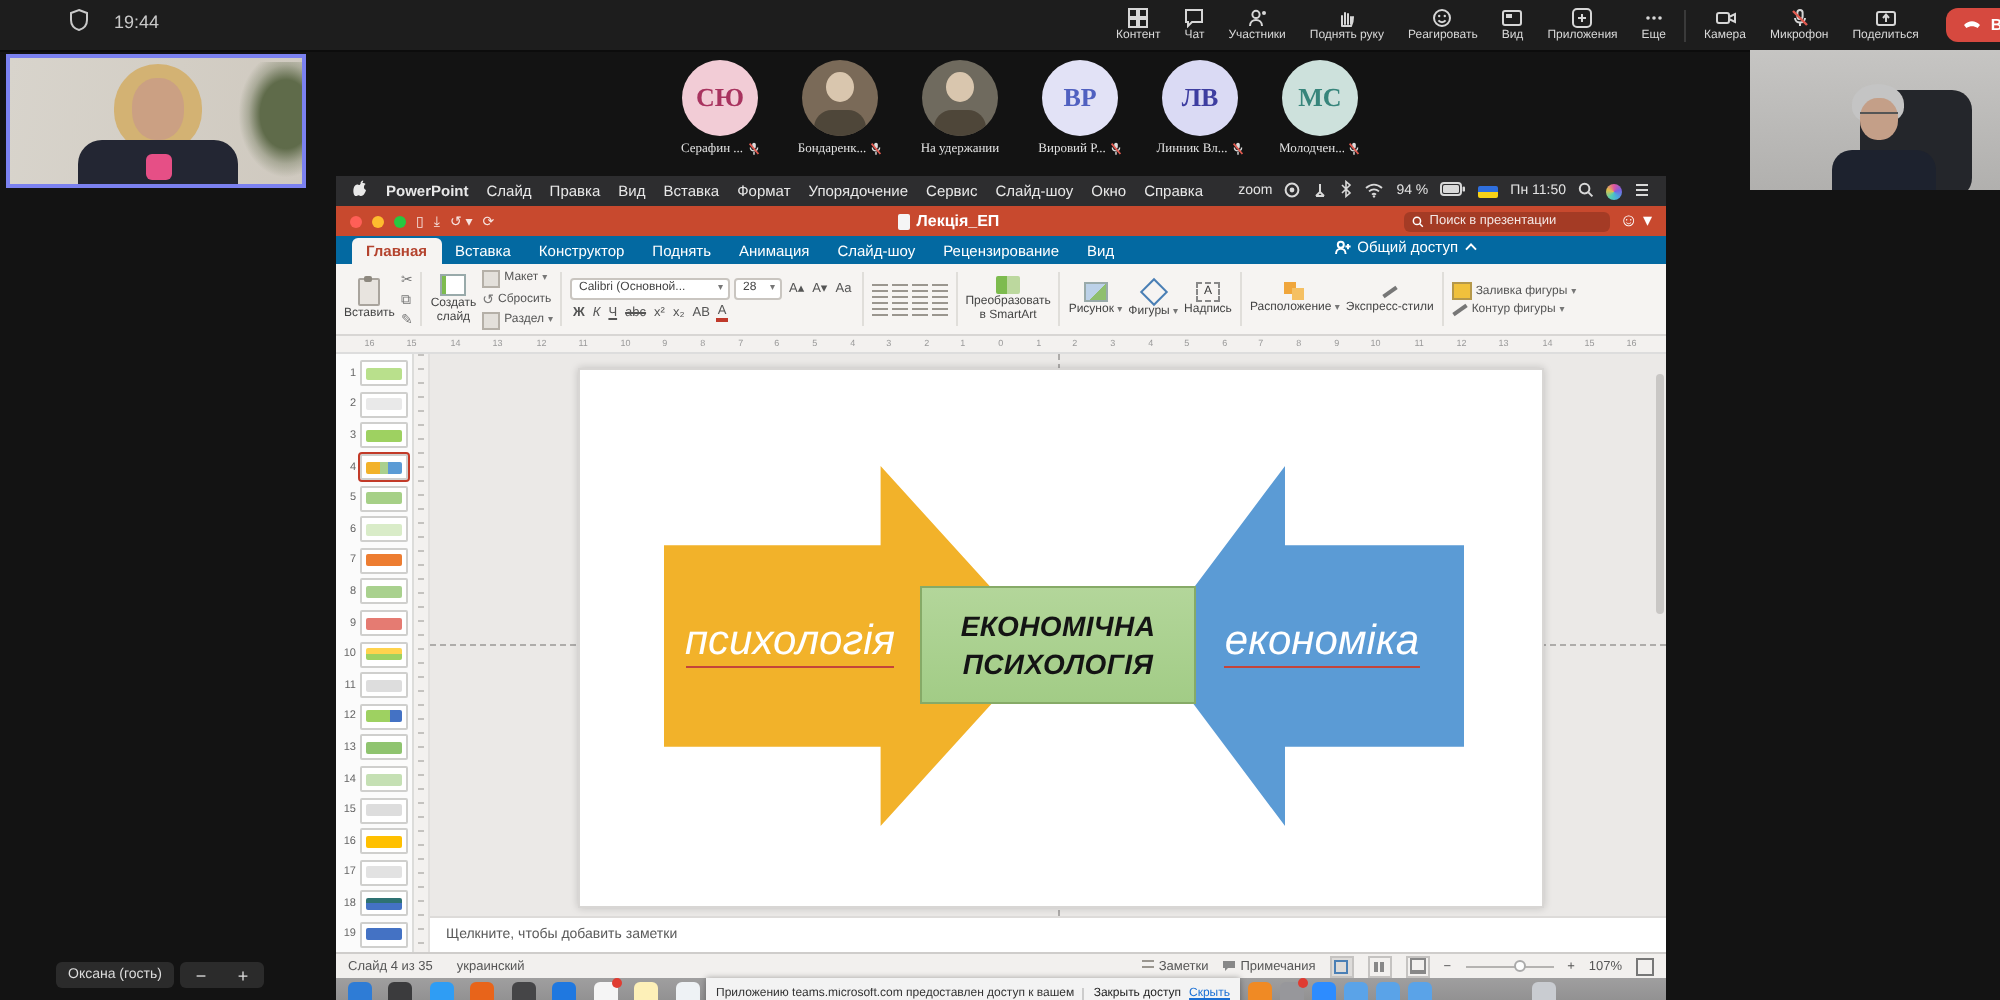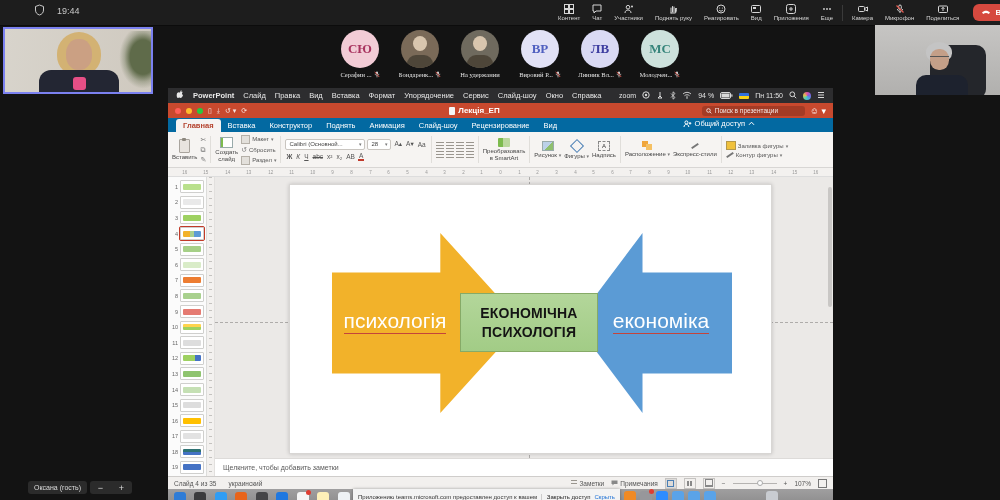--- a/index.html
+++ b/index.html
@@ -89,21 +89,21 @@
   .ruler{height:8px;background:#f3f1ef;border-bottom:1px solid #ddd;display:flex;justify-content:space-between;align-items:center;padding:0 14px;font-size:5px;color:#999;}
   .ruler span{transform:scale(.9);}
 
   .contentrow{display:flex;height:299px;}
   .slidepanel{width:39px;background:#fbfbfb;border-right:1px solid #dcdcda;padding-top:2px;box-sizing:border-box;}
   .srow{display:flex;align-items:center;gap:2px;height:15.6px;padding-left:2px;}
   .snum{width:8px;font-size:5.5px;color:#666;text-align:right;}
   .sthumb{width:24px;height:13px;background:#fff;border:1px solid #cfcfcd;border-radius:1px;display:flex;align-items:center;justify-content:center;box-sizing:border-box;}
   .stripe{display:block;width:18px;height:6px;border-radius:1px;}
   .vruler{width:7px;background:#f3f1ef;border-right:1px solid #e2e0de;background-image:repeating-linear-gradient(180deg,#c4c2bf 0 1px,transparent 1px 7px);background-size:3px 100%;background-repeat:no-repeat;background-position:2px 0;}
-  .canvas{flex:1;position:relative;background:#ebe9e7;overflow:hidden;}
+  .canvas{flex:1;position:relative;background:#ebe9e7;overflow:hidden;font-style:italic;}
   .canvas .vguide{position:absolute;left:314px;top:0;bottom:0;border-left:1px dashed #aeacaa;}
   .canvas .hguide{position:absolute;top:145px;left:0;right:0;border-top:1px dashed #aeacaa;}
   .canvas .scroll{position:absolute;right:1px;top:10px;width:4px;height:120px;background:#c9c7c5;border-radius:2px;}
   .slide{position:absolute;left:74px;top:7px;width:481px;height:268px;background:#fff;border:1px solid #d8d6d4;box-shadow:0 0 4px rgba(0,0,0,.18);}
   .arrow-r{position:absolute;left:42px;top:48px;width:190px;height:180px;background:#f2b22a;clip-path:polygon(0 22%,57% 22%,57% 0,100% 50%,57% 100%,57% 78%,0 78%);}
   .arrow-l{position:absolute;left:285px;top:48px;width:157px;height:180px;background:#5b9bd5;clip-path:polygon(100% 22%,43% 22%,43% 0,0 50%,43% 100%,43% 78%,100% 78%);}
   .atext{position:absolute;top:124px;font-size:21px;color:#fff;text-align:center;white-space:nowrap;}
   .atext .spell{border-bottom:1.5px solid #c4443a;padding-bottom:1px;}
   .atext.left{left:46px;width:118px;}
   .atext.right{left:306px;width:130px;}
@@ -463,21 +463,21 @@
         <span class="tab">Поднять</span>
 
         <span class="tab">Анимация</span>
 
         <span class="tab">Слайд-шоу</span>
 
         <span class="tab">Рецензирование</span>
 
         <span class="tab">Вид</span>
       </div>
-    <div style="position:absolute;left:16px;top:30px;width:583px;height:14px;pointer-events:none;">
+    <div style="position:absolute;left:0;top:30px;width:583px;height:14px;pointer-events:none;">
       <span class="share-btn" style="position:absolute;right:4px;top:1px">
         <svg width="9" height="8" viewBox="0 0 9 8">
             <circle cx="3.4" cy="2.4" r="1.5" fill="none" stroke="#fff"></circle>
             <path d="M1 7 c0-1.8 1.2-2.6 2.4-2.6 s2.4 0.8 2.4 2.6" fill="none" stroke="#fff"></path>
             <path d="M7 2 v2.6 M5.7 3.3 h2.6" stroke="#fff"></path>
           </svg>
         <span>Общий доступ</span>
         <svg width="7" height="5" viewBox="0 0 7 5">
             <path d="M1 3.8 L3.5 1.2 L6 3.8" fill="none" stroke="#fff"></path>
           </svg>

